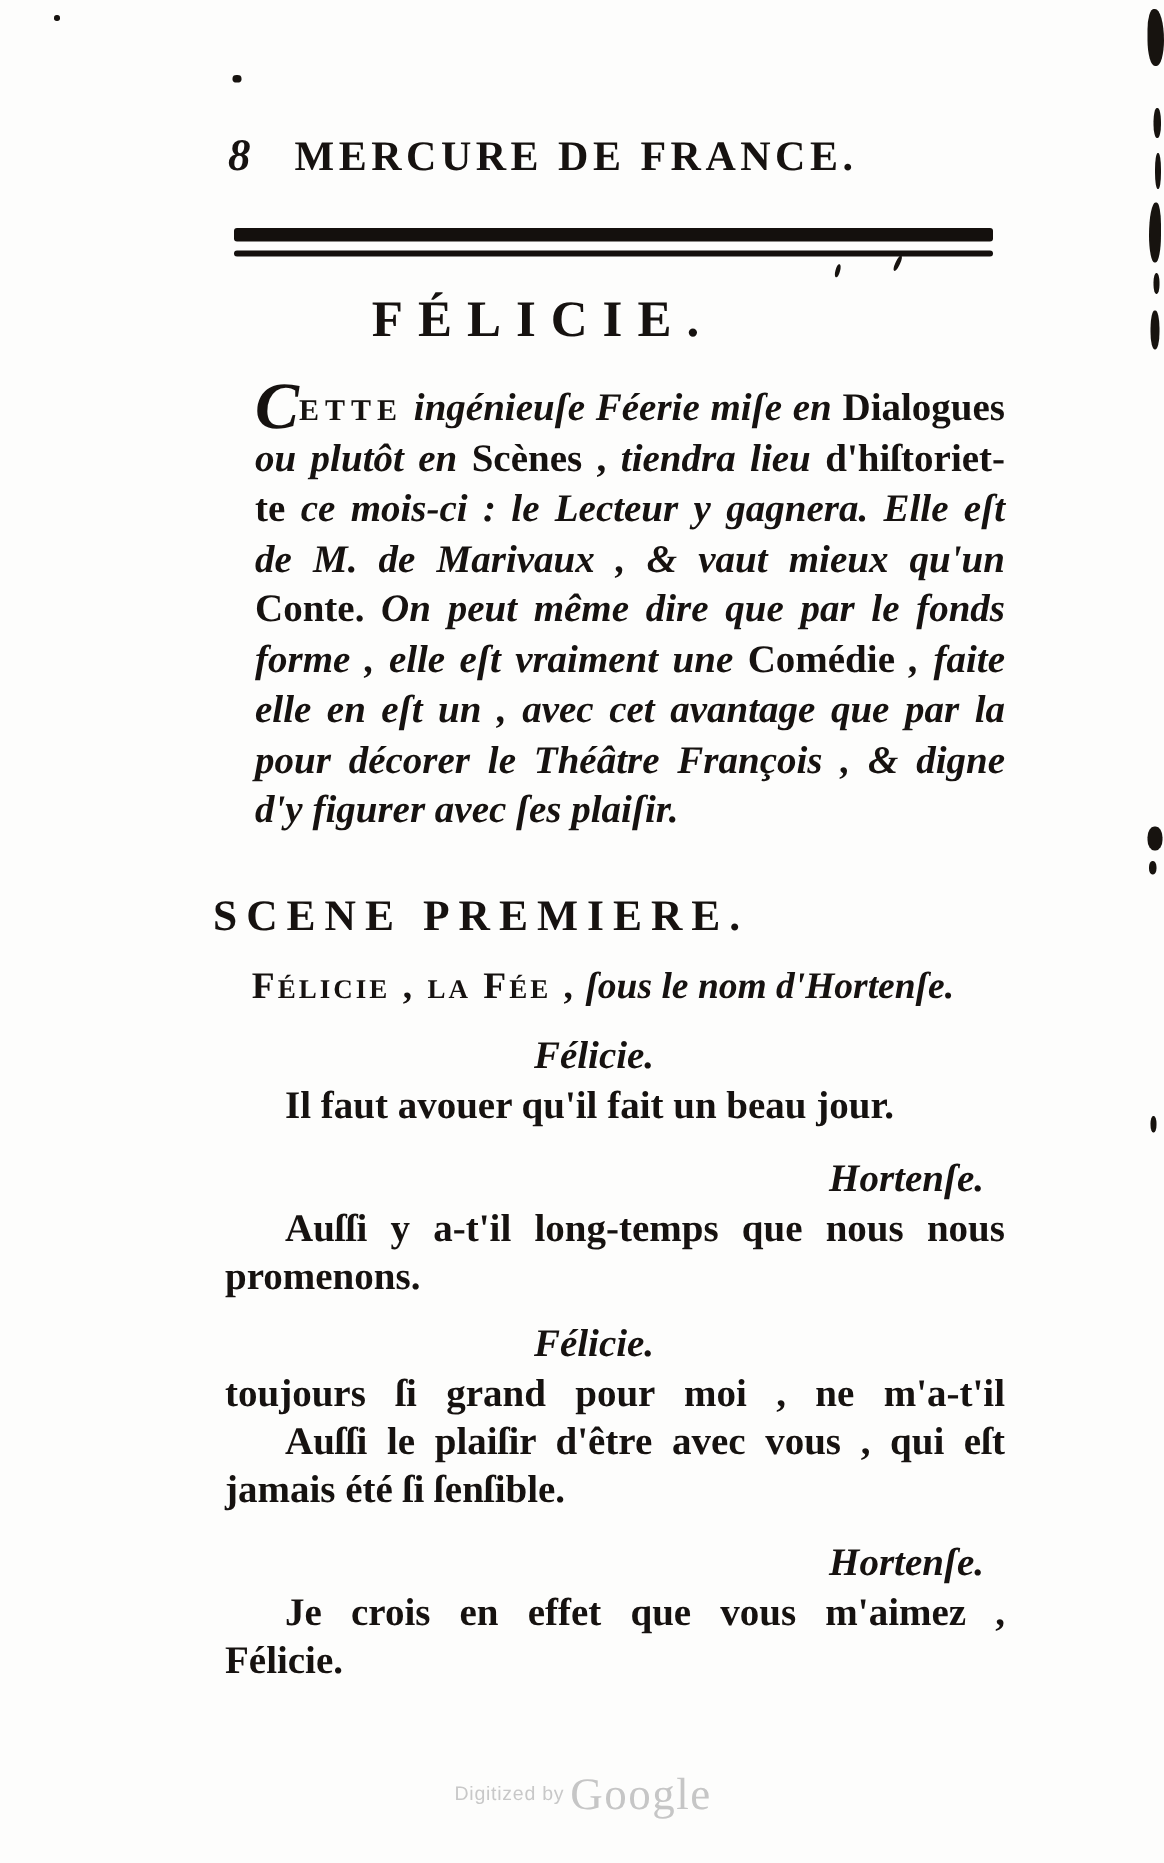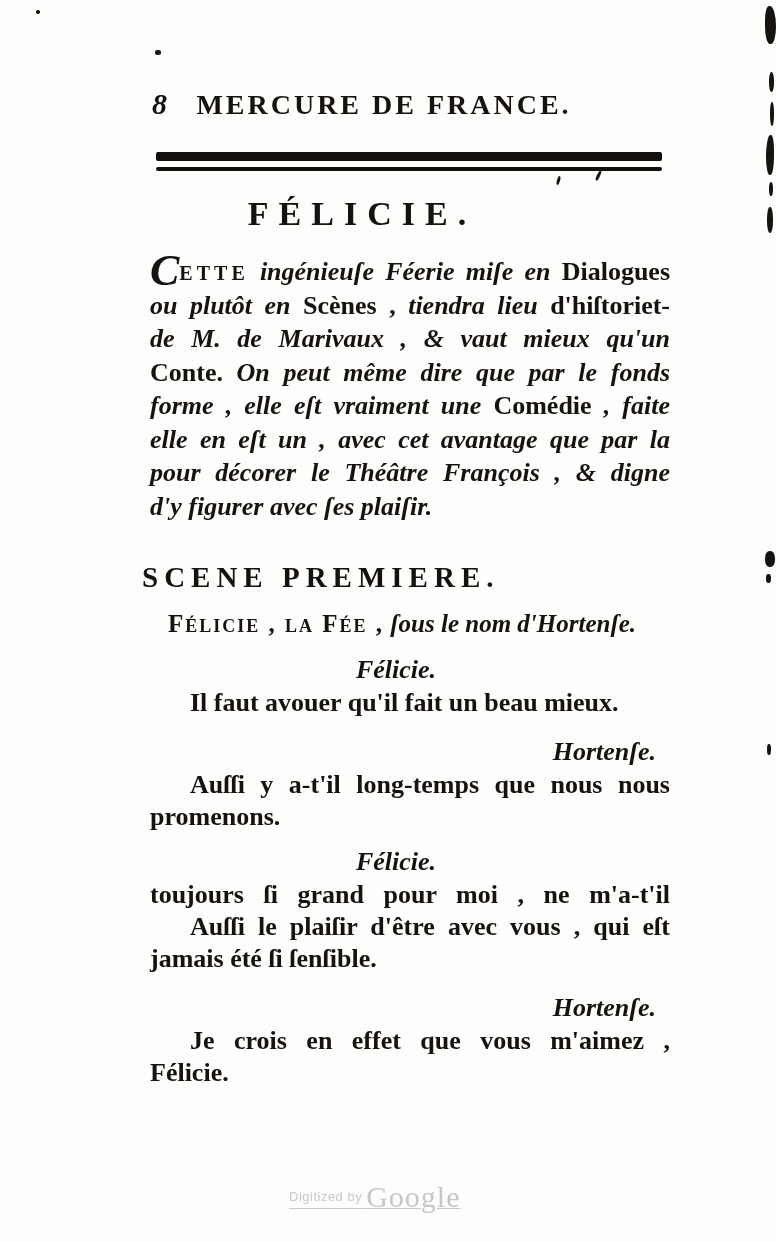--- a/index.html
+++ b/index.html
@@ -32,21 +32,21 @@
   .rule-thin{height:4px;background:#14100d;margin-top:6px;border-radius:2px;}
 
   
   .article-title{
     margin-top:22px;text-align:center;position:relative;left:-48px;
     font-size:34px;font-weight:700;letter-spacing:10px;line-height:42px;
     white-space:nowrap;
   }
 
   
-  .intro{margin-top:20px;}
+  .intro{margin-top:20px;margin-left:20px;}
   .pline{
     height:33.5px;line-height:33.5px;
     font-size:26px;font-weight:600;font-style:italic;
     text-align:justify;text-align-last:justify;
   }
   .pline.last{text-align-last:left;}
   .seg-r{font-style:normal;}
   .seg-i{font-style:italic;}
   .drop-cap{font-size:44px;font-style:italic;line-height:26px;vertical-align:-5px;font-weight:600;}
   .sc{font-style:normal;font-size:20px;font-weight:700;letter-spacing:4px;}
@@ -72,22 +72,22 @@
   .sp-m1{margin-top:12px;} .sp-m2{margin-top:16px;text-align:right;}
   .dline{
     height:32px;line-height:32px;font-size:26px;font-weight:600;
     text-align:justify;text-align-last:justify;
   }
   .dline.left{text-align-last:left;}
   .dline.indent{padding-left:40px;}
 
   
   .watermark{
-    position:absolute;left:289px;top:1180px;
-    color:#c8c8c8;white-space:nowrap;text-decoration:underline;
+    position:absolute;left:303px;top:1180px;
+    color:#c8c8c8;white-space:nowrap;
   }
   .wm-prefix{font-family:"Liberation Sans","DejaVu Sans",sans-serif;font-size:13px;vertical-align:6px;letter-spacing:0.5px;}
   .wm-logo{font-family:"Liberation Serif","DejaVu Serif",serif;font-size:30px;letter-spacing:1px;color:#c6c6c6;}
 
   
   .speck{position:absolute;background:#17130f;border-radius:45%;}
 </style>
 </head>
 <body>
 
@@ -102,36 +102,37 @@
     <div class="rules">
       <div class="rule-thick"></div>
       <div class="rule-thin"></div>
     </div>
 
     <div class="article-title">FÉLICIE.</div>
 
     <div class="intro">
       <div class="pline"><span class="drop-cap">C</span><span class="sc">ETTE</span><span class="seg-i"> ingénieuſe Féerie miſe en </span><span class="seg-r">Dialogues</span></div>
       <div class="pline"><span class="seg-i">ou plutôt en </span><span class="seg-r">Scènes</span><span class="seg-r"> , </span><span class="seg-i">tiendra lieu </span><span class="seg-r">d'hiſtoriet-</span></div>
+      <div class="pline"><span class="seg-r">te </span><span class="seg-i">ce mois-ci : le Lecteur y gagnera. Elle eſt</span></div>
       <div class="pline"><span class="seg-i">de M. de Marivaux , &amp; vaut mieux qu'un</span></div>
       <div class="pline"><span class="seg-r">Conte. </span><span class="seg-i">On peut même dire que par le fonds</span></div>
       <div class="pline"><span class="seg-i">forme , elle eſt vraiment une </span><span class="seg-r">Comédie</span><span class="seg-i"> , faite</span></div>
       <div class="pline"><span class="seg-i">elle en eſt un , avec cet avantage que par la</span></div>
       <div class="pline"><span class="seg-i">pour décorer le Théâtre François , &amp; digne</span></div>
       <div class="pline last"><span class="seg-i">d'y figurer avec ſes plaiſir.</span></div>
     </div>
 
     <div class="scene-heading">SCENE PREMIERE.</div>
 
     <div class="cast-line"><span class="cast-sc">Félicie , la Fée ,</span><span class="cast-it"> ſous le nom d'Hortenſe.</span></div>
 
     <div class="dialogue">
 
       <div class="speaker sp-m1">Félicie.</div>
-      <div class="dline indent left">Il faut avouer qu'il fait un beau mieux.</div>
+      <div class="dline indent left">Il faut avouer qu'il fait un beau jour.</div>
 
       <div class="speaker sp-m2">Hortenſe.</div>
       <div class="dline indent">Auſſi y a-t'il long-temps que nous nous</div>
       <div class="dline left">promenons.</div>
 
       <div class="speaker sp-m1">Félicie.</div>
       <div class="dline">toujours ſi grand pour moi , ne m'a-t'il</div>
       <div class="dline indent">Auſſi le plaiſir d'être avec vous , qui eſt</div>
       <div class="dline left">jamais été ſi ſenſible.</div>
 

